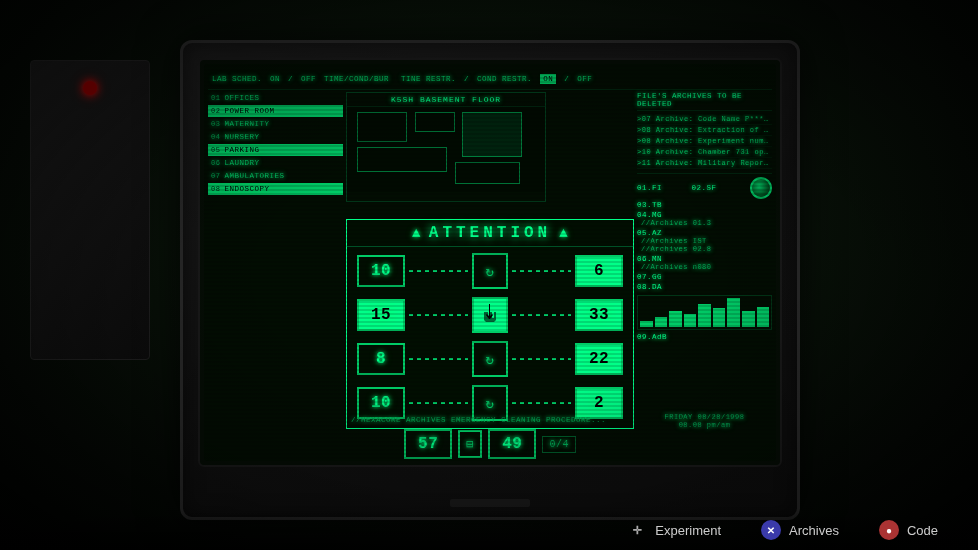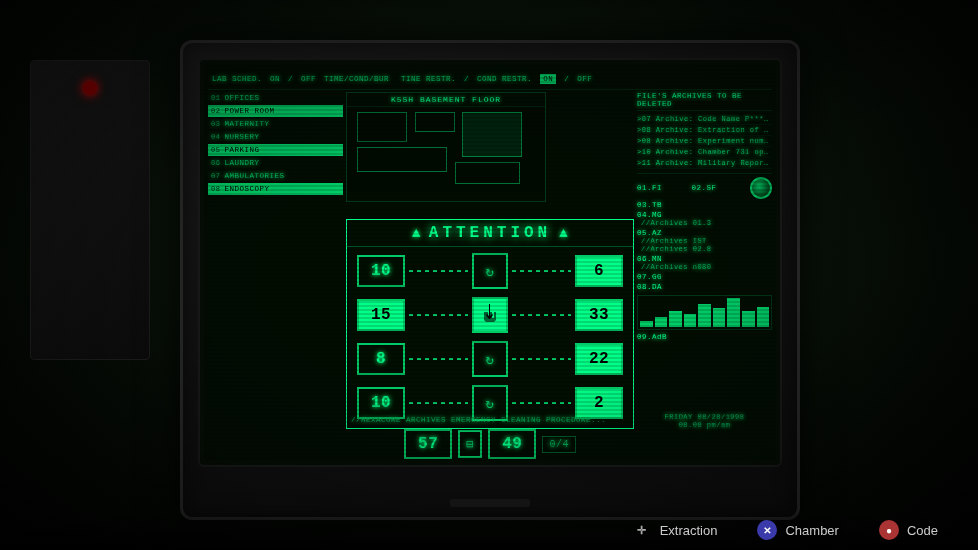--- a/index.html
+++ b/index.html
@@ -649,23 +649,23 @@
     </div>
   </div>
   <div class="monitor-stand"></div>
 </div>
 
 <div class="vignette"></div>
 
 <div class="bottom-hud">
   <div class="hud-item">
     <span class="hud-icon nav-icon">✛</span>
-    <span class="hud-label">Extraction</span>
+    <span class="hud-label">Experiment</span>
   </div>
   <div class="hud-item">
     <span class="hud-icon confirm-icon">✕</span>
-    <span class="hud-label">Chamber</span>
+    <span class="hud-label">Archives</span>
   </div>
   <div class="hud-item">
     <span class="hud-icon back-icon">●</span>
     <span class="hud-label">Code</span>
   </div>
 </div>
 
 </body></html>

